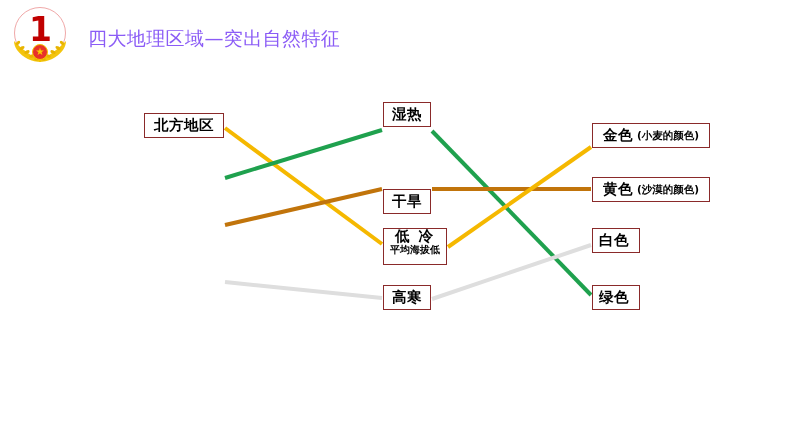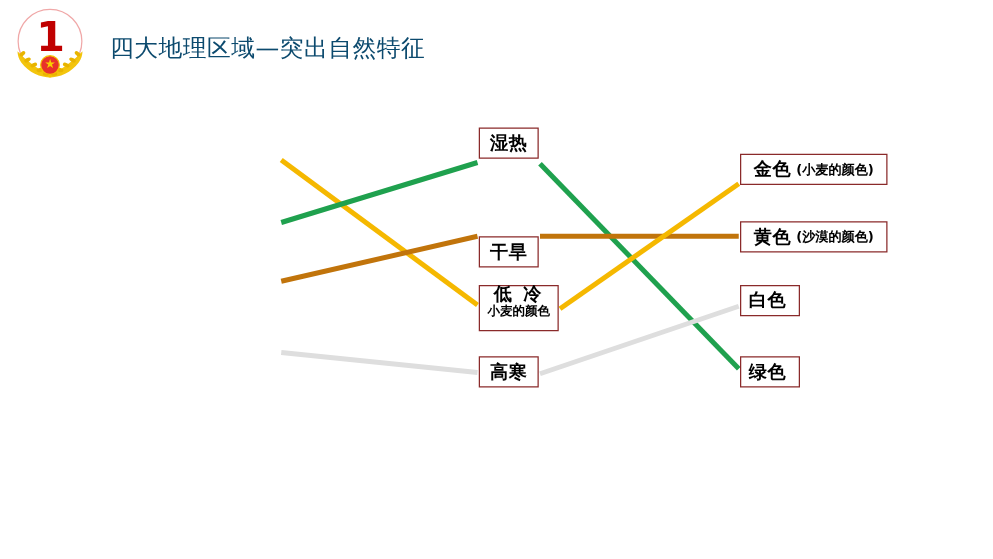--- a/index.html
+++ b/index.html
@@ -81,21 +81,21 @@
     font-size: 10px;
     line-height: 10px;
     text-align: center;
   }
   #title {
     position: absolute;
     left: 88px;
     top: 26px;
     font-size: 19px;
     font-weight: 500;
-    color: #0c4a6e;
+    color: #8b5cf6;
     letter-spacing: 0.4px;
     white-space: nowrap;
   }
 
   
   #diagram {
     position: absolute;
     left: 0;
     top: 0;
     width: 794px;
@@ -190,30 +190,33 @@
         <line x1="225" y1="178" x2="382" y2="130" stroke="#1fa14e" stroke-width="4"></line>
         <line x1="225" y1="225" x2="382" y2="189" stroke="#c1740b" stroke-width="4"></line>
         <line x1="225" y1="282" x2="382" y2="298" stroke="#dedede" stroke-width="4"></line>
         <line x1="432" y1="131" x2="591" y2="295" stroke="#1fa14e" stroke-width="4"></line>
         <line x1="432" y1="189" x2="591" y2="189" stroke="#c1740b" stroke-width="4"></line>
         <line x1="448" y1="247" x2="591" y2="147" stroke="#f5b800" stroke-width="4"></line>
         <line x1="432" y1="299" x2="591" y2="245" stroke="#dedede" stroke-width="4"></line>
       </g>
   </svg>
 
+  <div class="node" style="left: 144px; top: 113px; width: 80px; height: 25px;">
+    <span class="main">北方地区</span>
+  </div>
 
   <div class="node" style="left: 383px; top: 102px; width: 48px; height: 25px;">
     <span class="main">湿热</span>
   </div>
   <div class="node" style="left: 383px; top: 177px; width: 48px; height: 25px; margin-top: 12px;">
     <span class="main">干旱</span>
   </div>
   <div class="node stacked" style="left: 383px; top: 228px; width: 64px; height: 37px;">
     <span class="main">低 冷</span>
-    <span class="sub">小麦的颜色</span>
+    <span class="sub">平均海拔低</span>
   </div>
   <div class="node" style="left: 383px; top: 285px; width: 48px; height: 25px; text-align: right;">
     <span class="main">高寒</span>
   </div>
 
   <div class="node" style="left: 592px; top: 123px; width: 118px; height: 25px;">
     <span class="main">金色</span>
     <span class="note">(小麦的颜色)</span>
   </div>
   <div class="node" style="left: 592px; top: 177px; width: 118px; height: 25px;">

